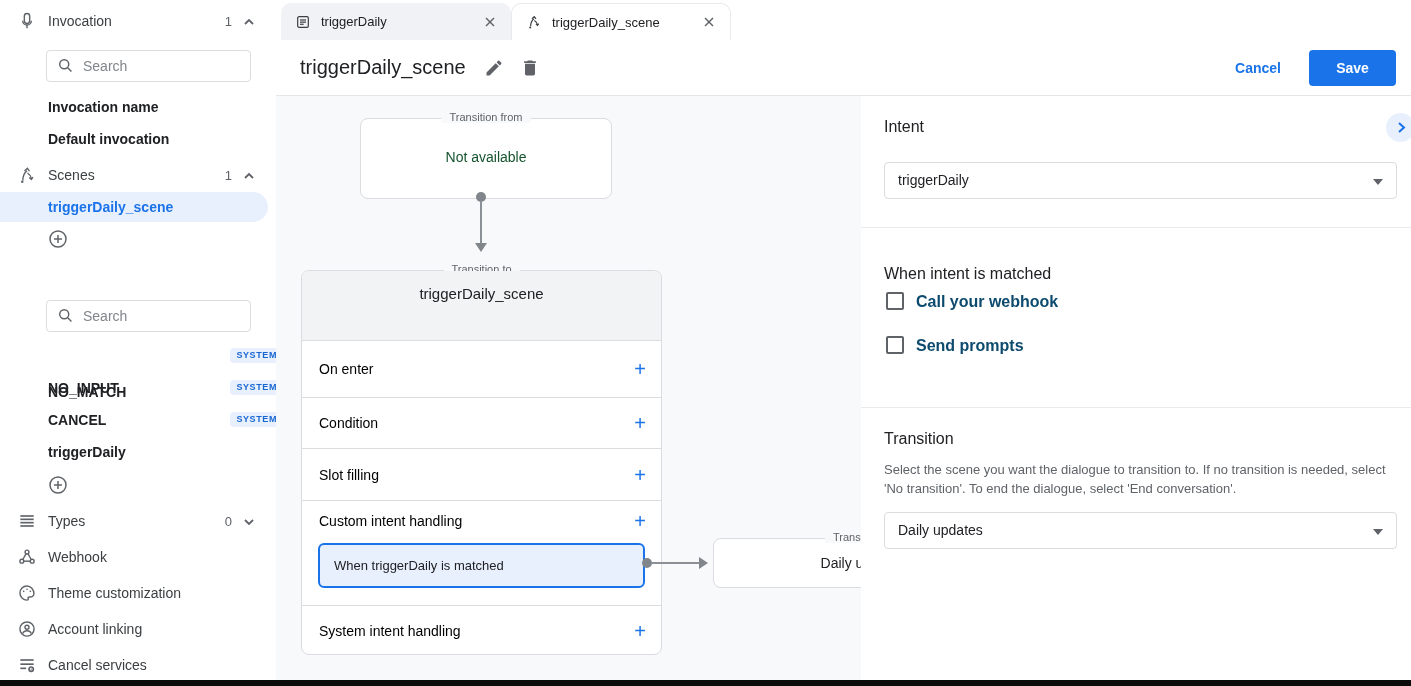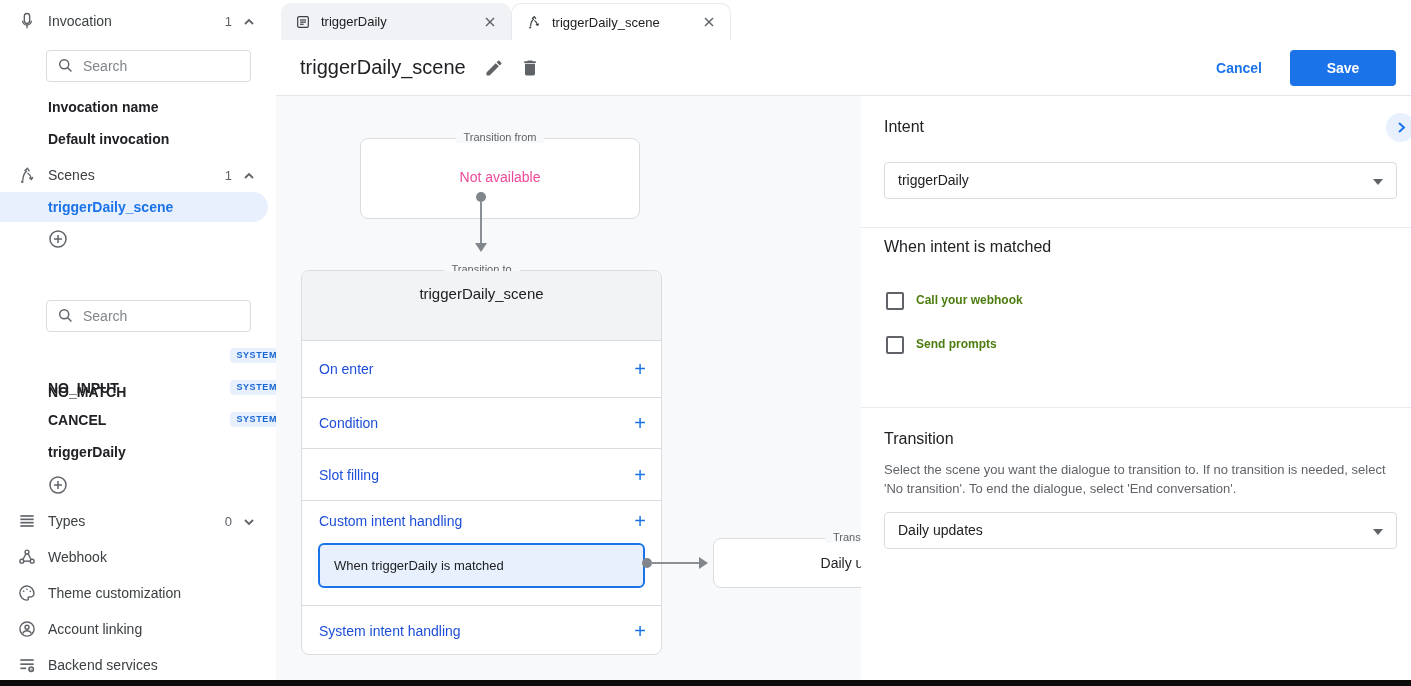--- a/index.html
+++ b/index.html
@@ -34,62 +34,62 @@
   .tab .tab-close { width:14px; height:14px; flex:none; }
 
   
   .header { position:absolute; left:276px; top:40px; width:1135px; height:56px; background:#fff; border-bottom:1px solid #e4e6e8; display:flex; align-items:center; padding:0 15px 0 24px; }
   .page-title { font-size:20px; color:#202124; }
   .h-icon { width:20px; height:20px; }
   .edit-ic { margin-left:18px; }
   .del-ic { margin-left:16px; }
   .header-spacer { flex:1; }
   .cancel-btn { font-size:14px; font-weight:700; color:#1a73e8; margin-right:28px; background:none; border:none; cursor:pointer; font-family:"Liberation Sans",sans-serif; }
-  .save-btn { width:106px; height:36px; background:#1a73e8; color:#fff; font-size:14px; font-weight:700; border:none; border-radius:4px; cursor:pointer; font-family:"Liberation Sans",sans-serif; }
+  .save-btn { width:87px; height:36px; background:#1a73e8; color:#fff; font-size:14px; font-weight:700; border:none; border-radius:4px; cursor:pointer; font-family:"Liberation Sans",sans-serif; }
 
   
   .canvas { position:absolute; left:276px; top:96px; width:585px; height:584px; background:#f8f9fa; overflow:hidden; }
   .legend { position:absolute; top:-8px; left:50%; transform:translateX(-50%); background:#f8f9fa; padding:0 8px; font-size:11px; color:#5f6368; white-space:nowrap; }
   .flow-box { position:absolute; background:#fff; border:1px solid #dadce0; border-radius:8px; }
-  .from-box { left:84px; top:22px; width:280px; height:81px;margin-top:20px; }
-  .from-box .content { position:absolute; left:0; right:0; top:30px; text-align:center; font-size:14px; color:#ec4899; }
+  .from-box { left:84px; top:22px; width:252px; height:81px; }
+  .from-box .content { position:absolute; left:0; right:0; top:30px; text-align:center; font-size:14px; color:#14532d; }
   .dest-box { left:437px; top:442px; width:300px; height:50px; }
   .dest-box .content { position:absolute; left:0; right:0; top:16px; text-align:center; font-size:14px; color:#202124; }
 
   .dot { position:absolute; width:10px; height:10px; border-radius:50%; background:#80868b; }
   .line-v { position:absolute; width:2px; background:#8a9096; }
   .line-h { position:absolute; height:2px; background:#8a9096; }
   .arrow-down { position:absolute; width:0; height:0; border-left:6px solid transparent; border-right:6px solid transparent; border-top:9px solid #80868b; }
   .arrow-right { position:absolute; width:0; height:0; border-top:6px solid transparent; border-bottom:6px solid transparent; border-left:9px solid #80868b; }
 
   .scene-card { position:absolute; left:25px; top:174px; width:361px; height:385px; background:#fff; border:1px solid #dadce0; border-radius:8px; }
   .scene-card .card-header { position:absolute; left:0; top:0; width:100%; height:70px; background:#f1f3f4; border-bottom:1px solid #dadce0; border-radius:8px 8px 0 0; }
   .card-title { position:absolute; left:0; right:0; top:14px; text-align:center; font-size:15px; color:#202124; }
   .card-subtitle { position:absolute; left:0; right:0; top:40px; text-align:center; font-size:11px; color:#5f6368; }
   .card-row { position:absolute; left:0; width:100%; border-top:1px solid #dadce0; }
   .card-row.first { border-top:none; }
-  .row-label { position:absolute; left:17px; top:50%; transform:translateY(-50%); font-size:14px; color:#1d4ed8; }
+  .row-label { position:absolute; left:17px; top:50%; transform:translateY(-50%); font-size:14px; color:#000000; }
   .row-label.top { top:12px; transform:none; }
   .plus-btn { position:absolute; right:15px; top:50%; transform:translateY(-50%); font-size:20px; color:#1a73e8; background:none; border:none; cursor:pointer; font-family:"Liberation Sans",sans-serif; line-height:20px; }
   .plus-btn.top { top:10px; transform:none; }
   .handler-box { position:absolute; left:16px; top:42px; width:327px; height:45px; background:#e8f0fe; border:2px solid #1a73e8; border-radius:6px;text-align:right; }
   .handler-box span { position:absolute; left:14px; top:13px; font-size:13px; color:#202124; }
 
   
   .panel { position:absolute; left:861px; top:96px; width:550px; height:584px; background:#fff; }
   .panel-h { position:absolute; left:23px; font-size:16px; color:#202124; }
   .expand-btn { position:absolute; left:525px; top:17px; width:29px; height:29px; border-radius:50%; background:#e8f0fe; border:none; cursor:pointer; }
   .expand-btn svg { position:absolute; left:8px; top:7px; }
   .dropdown { position:absolute; left:23px; width:513px; height:37px; border:1px solid #dadce0; border-radius:4px; background:#fff; cursor:pointer; }
   .dropdown .val { position:absolute; left:13px; top:9px; font-size:14px; color:#202124; }
   .dropdown .caret { position:absolute; right:13px; top:16px; width:0; height:0; border-left:5px solid transparent; border-right:5px solid transparent; border-top:6px solid #5f6368; }
   .panel-divider { position:absolute; left:0; width:550px; height:1px; background:#e8eaed; }
   .checkbox-row { position:absolute; left:25px; height:20px; }
   .cbox { position:absolute; left:0; top:0; width:18px; height:18px; border:2px solid #5f6368; border-radius:2px; background:#fff; cursor:pointer; }
-  .cbox-label { position:absolute; left:30px; top:1px; font-size:12px; font-weight:700; color:#4d7c0f; white-space:nowrap; }
+  .cbox-label { position:absolute; left:30px; top:1px; font-size:16px; font-weight:700; color:#0c4a6e; white-space:nowrap; }
   .panel-desc { position:absolute; left:23px; width:512px; font-size:13px; line-height:19px; color:#5f6368; }
 
   .bottom-bar { position:absolute; left:0; top:680px; width:1411px; height:6px; background:#0b0b0b; }
 </style>
 </head>
 <body>
 
 <div class="app">
 
   <aside class="sidebar">
@@ -243,21 +243,21 @@
     <div class="nav-row" style="top:654px;">
       <span class="nav-icon">
         <svg viewBox="0 0 24 24" width="20" height="20" fill="none" stroke="#5f6368" stroke-width="2">
             <line x1="4" y1="6" x2="20" y2="6"></line>
             <line x1="4" y1="11" x2="20" y2="11"></line>
             <line x1="4" y1="16" x2="11" y2="16"></line>
             <circle cx="17" cy="17" r="2.6"></circle>
             <circle cx="17" cy="17" r="0.8" fill="#5f6368" stroke="none"></circle>
           </svg>
       </span>
-      <span class="nav-label">Backend services</span>
+      <span class="nav-label">Cancel services</span>
     </div>
 
   </aside>
 
   <div class="tabstrip">
     <div class="tab tab-1">
       <span class="tab-icon">
         <svg viewBox="0 0 24 24" width="16" height="16" fill="none" stroke="#3c4043" stroke-width="1.8">
             <rect x="4" y="4" width="16" height="16" rx="2"></rect>
             <line x1="7.5" y1="9" x2="16.5" y2="9"></line>
@@ -373,21 +373,21 @@
         </svg>
     </button>
 
     <div class="dropdown" style="top:66px;">
       <span class="val">triggerDaily</span>
       <span class="caret"></span>
     </div>
 
     <div class="panel-divider" style="top:131px;"></div>
 
-    <div class="panel-h" style="top:142px;">When intent is matched</div>
+    <div class="panel-h" style="top:169px;">When intent is matched</div>
 
     <div class="checkbox-row" style="top:196px;">
       <span class="cbox"></span>
       <span class="cbox-label">Call your webhook</span>
     </div>
     <div class="checkbox-row" style="top:240px;">
       <span class="cbox"></span>
       <span class="cbox-label">Send prompts</span>
     </div>
 

